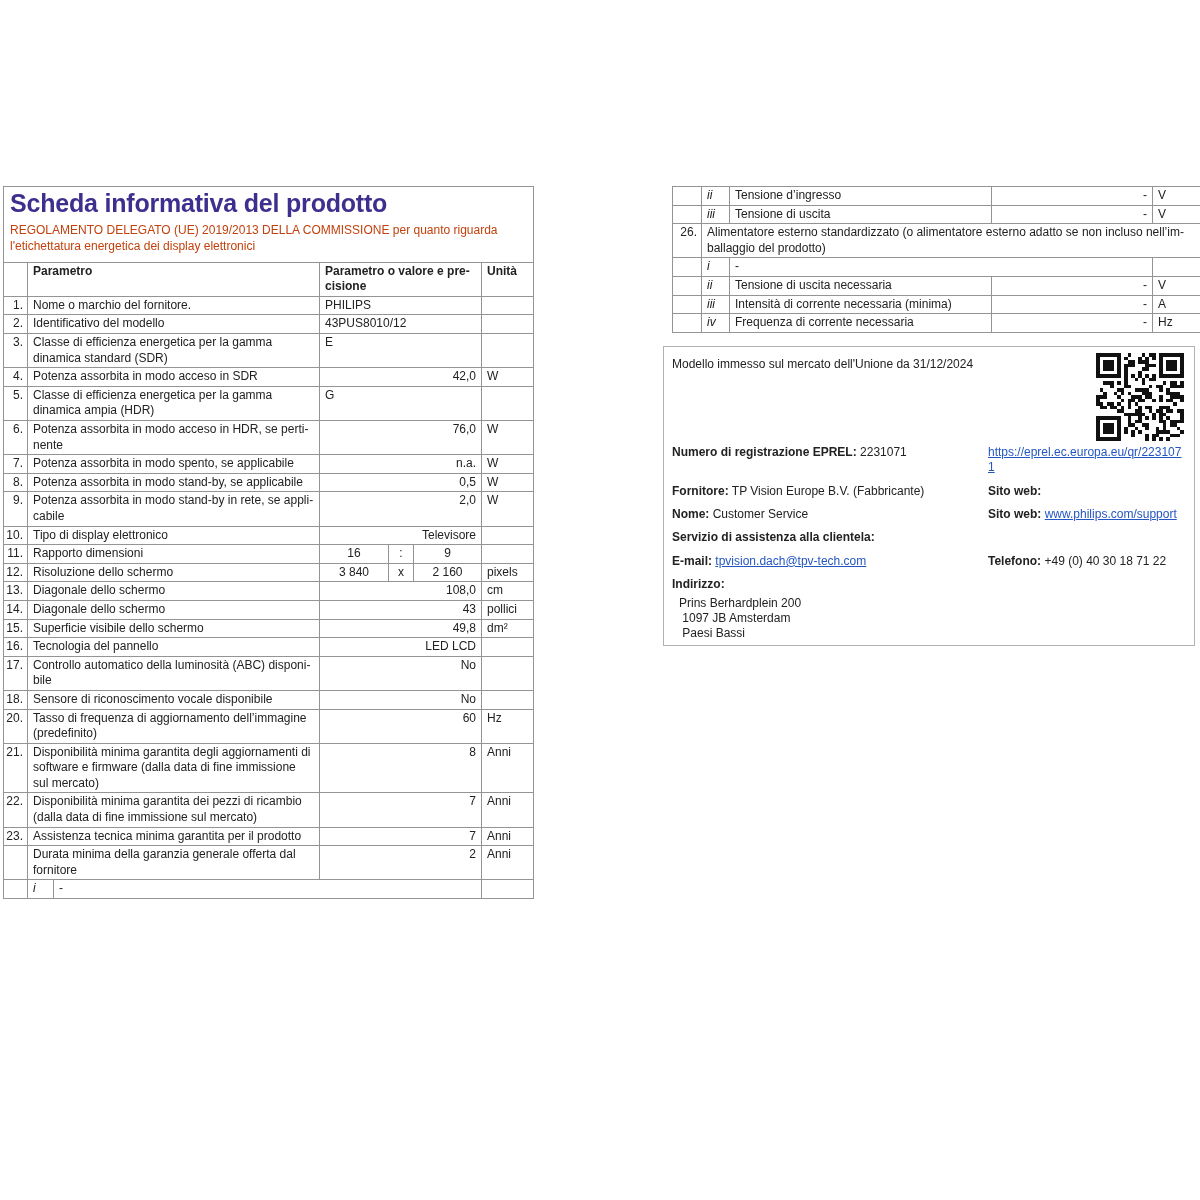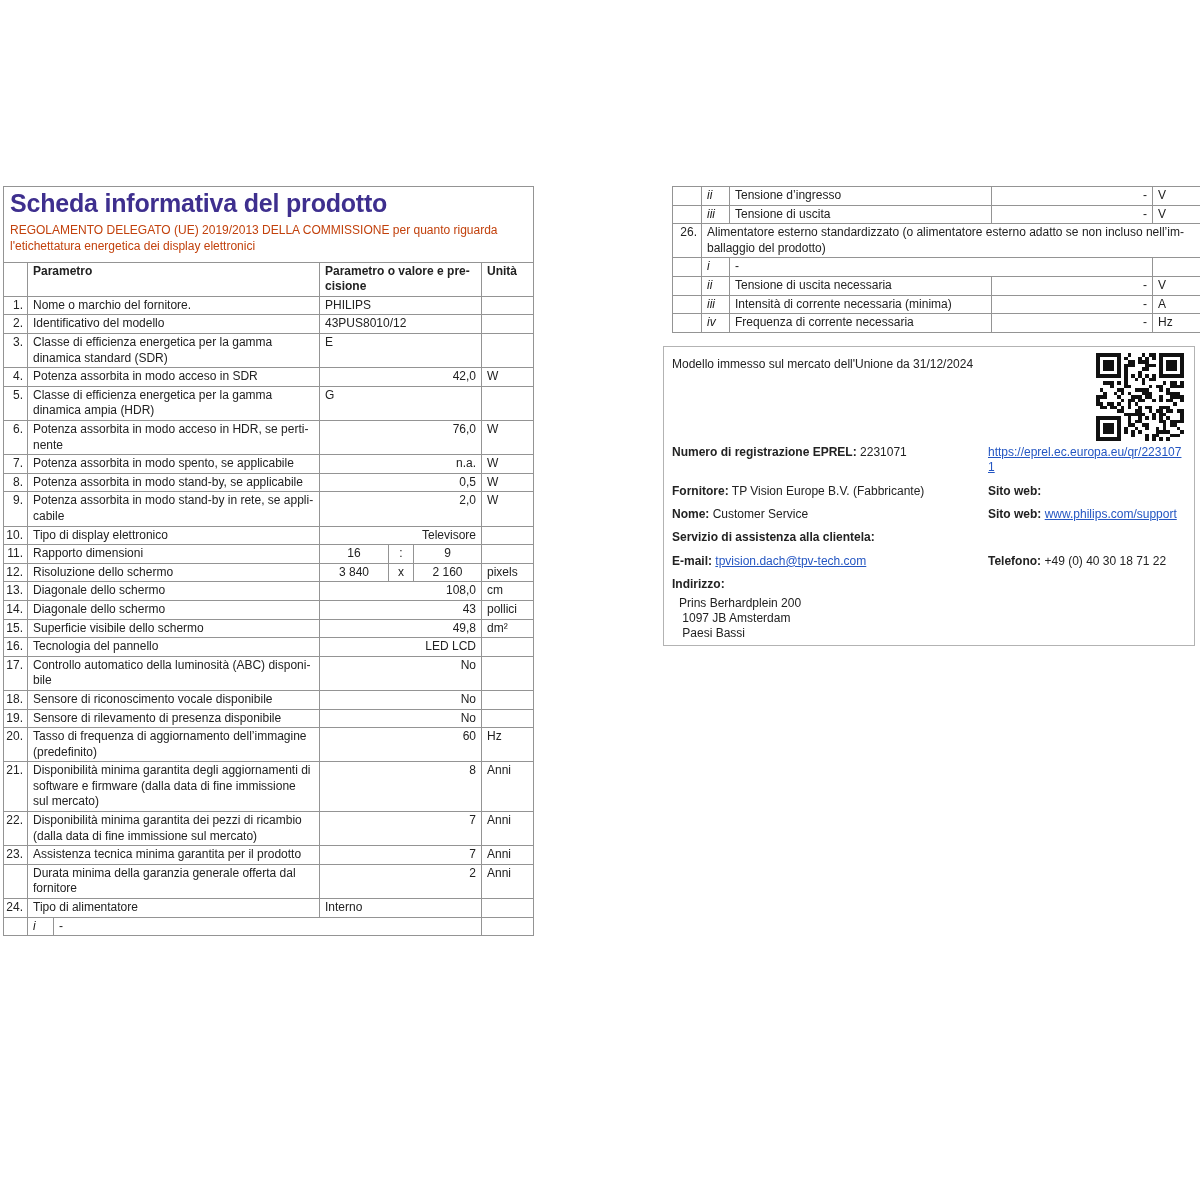--- a/index.html
+++ b/index.html
@@ -186,26 +186,20 @@
           <td colspan="3" class="v-right">No</td>
           <td></td>
         </tr>
         <tr>
           <td class="c-num">18.</td>
           <td colspan="2">Sensore di riconoscimento vocale disponibile</td>
           <td colspan="3" class="v-right">No</td>
           <td></td>
         </tr>
         <tr>
-          <td class="c-num">19.</td>
-          <td colspan="2">Sensore di rilevamento di presenza disponibile</td>
-          <td colspan="3" class="v-right">No</td>
-          <td></td>
-        </tr>
-        <tr>
           <td class="c-num">20.</td>
           <td colspan="2">Tasso di frequenza di aggiornamento dell’immagine (predefinito)</td>
           <td colspan="3" class="v-right">60</td>
           <td>Hz</td>
         </tr>
         <tr>
           <td class="c-num">21.</td>
           <td colspan="2">Disponibilità minima garantita degli aggiornamenti di software e firmware (dalla data di fine immissione sul mercato)</td>
           <td colspan="3" class="v-right">8</td>
           <td>Anni</td>
@@ -220,26 +214,20 @@
           <td class="c-num">23.</td>
           <td colspan="2">Assistenza tecnica minima garantita per il prodotto</td>
           <td colspan="3" class="v-right">7</td>
           <td>Anni</td>
         </tr>
         <tr>
           <td class="c-num"></td>
           <td colspan="2">Durata minima della garanzia generale offerta dal fornitore</td>
           <td colspan="3" class="v-right">2</td>
           <td>Anni</td>
-        </tr>
-        <tr>
-          <td class="c-num">24.</td>
-          <td colspan="2">Tipo di alimentatore</td>
-          <td colspan="3" class="v-left">Interno</td>
-          <td></td>
         </tr>
         <tr>
           <td class="c-num"></td>
           <td class="c-sub">i</td>
           <td colspan="4" class="v-left">-</td>
           <td></td>
         </tr>
       </tbody>
   </table>
 

